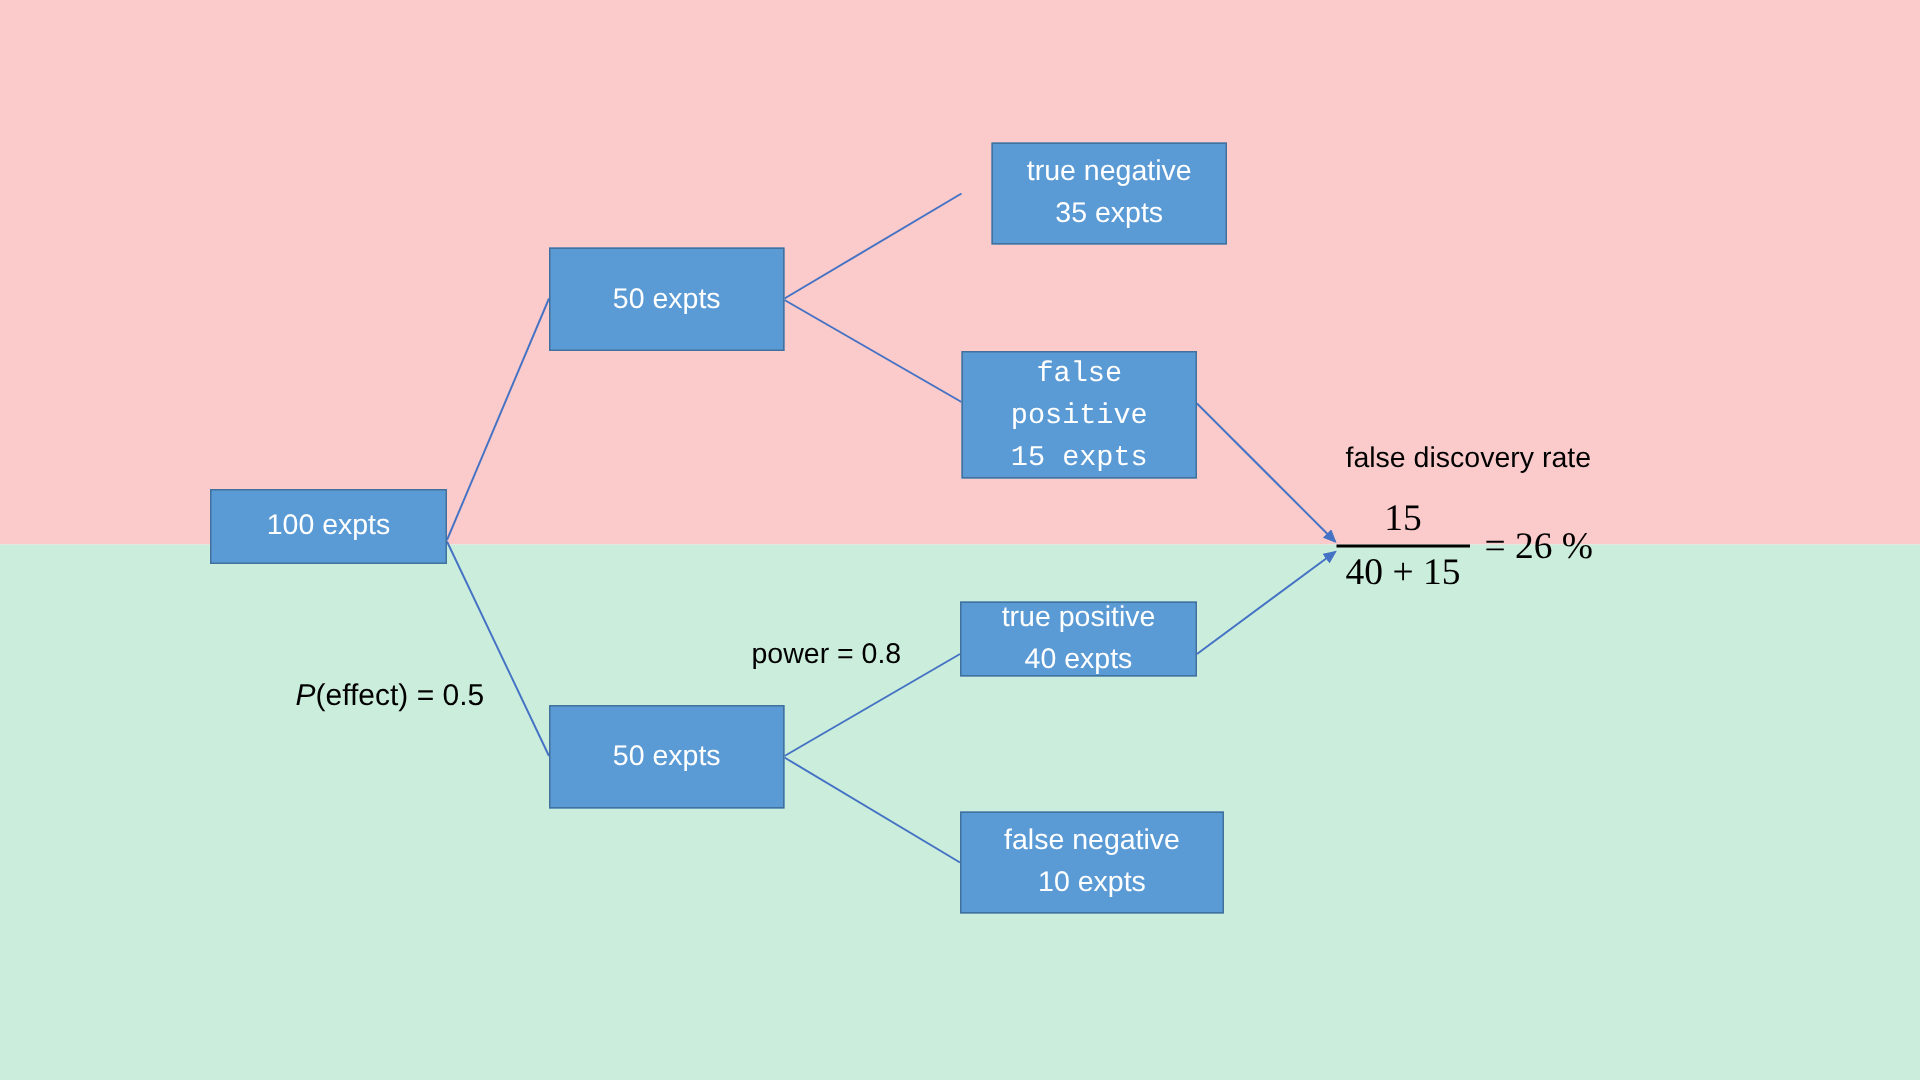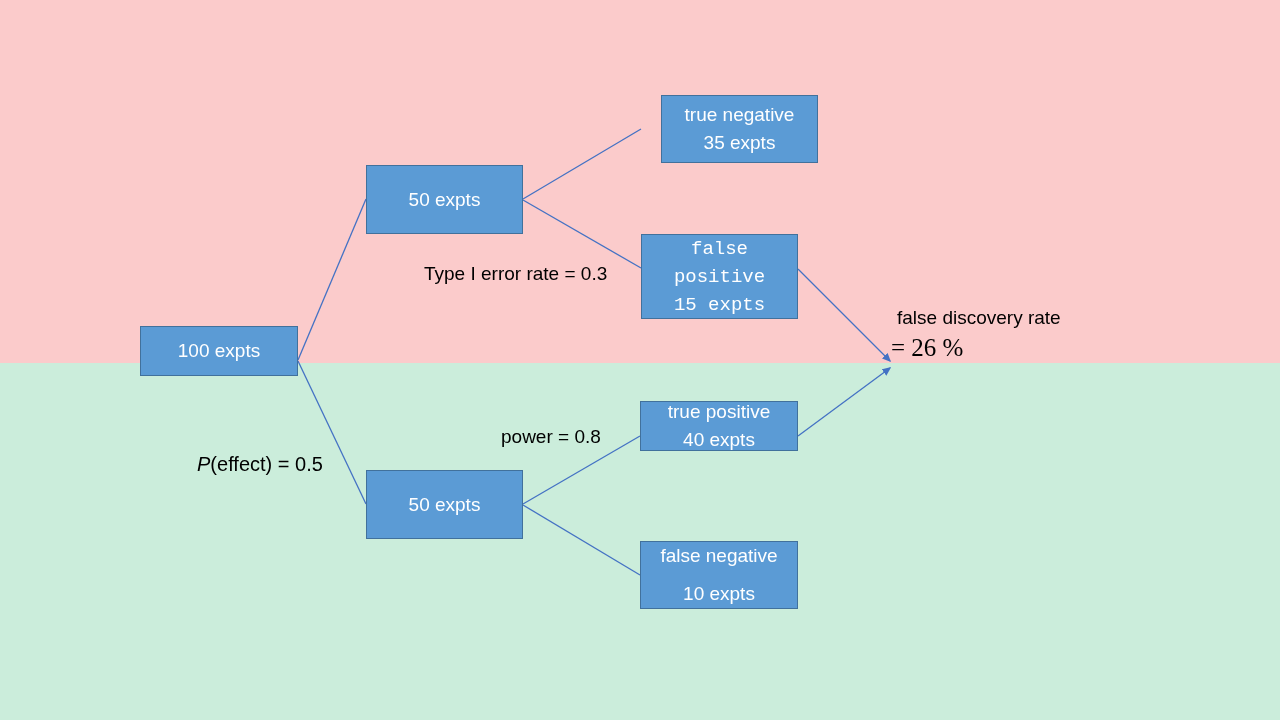--- a/index.html
+++ b/index.html
@@ -46,32 +46,32 @@
     line-height: 28px;
     box-sizing: border-box;
     text-align: center;
   }
   .node-root        { left: 140px; top: 326px; width: 158px; height: 50px; }
   .node-no-effect   { left: 366px; top: 165px; width: 157px; height: 69px; }
   .node-effect      { left: 366px; top: 470px; width: 157px; height: 69px; }
   .node-true-neg    { left: 641px; top:  95px; width: 157px; height: 68px; margin-left: 20px; }
   .node-false-pos   { left: 641px; top: 234px; width: 157px; height: 85px; font-family: Liberation Mono, monospace; }
   .node-true-pos    { left: 640px; top: 401px; width: 158px; height: 50px; }
-  .node-false-neg   { left: 640px; top: 541px; width: 158px; height: 68px; justify-content: space-between; }
+  .node-false-neg   { left: 640px; top: 541px; width: 176px; height: 68px; }
   .edge-label {
     position: absolute;
     color: #000000;
     font-size: 19px;
     white-space: nowrap;
   }
   .label-type1  { left: 424px; top: 263px; }
   .label-power  { left: 501px; top: 426px; }
   .label-peffect{ left: 197px; top: 453px; font-size: 20px; }
   .label-peffect .ital { font-style: italic; }
-  .label-fdr    { left: 897px; top: 295px; margin-top: 12px; }
+  .label-fdr    { left: 897px; top: 295px; }
   .formula {
     position: absolute;
     left: 891px; top: 332px;
     display: flex;
     align-items: center;
     gap: 10px;
     font-family: "Liberation Serif", serif;
     font-size: 25px;
     color: #000000;
   }
@@ -139,25 +139,28 @@
   <div class="node node-true-pos">
     <div>true positive</div>
     <div>40 expts</div>
   </div>
 
   <div class="node node-false-neg">
     <div>false negative</div>
     <div>10 expts</div>
   </div>
 
-  <div class="edge-label label-type1">Type I error rate = 0.3</div>
 
   <div class="edge-label label-power">power = 0.8</div>
 
   <div class="edge-label label-peffect"><span class="ital">P</span><span>(effect) = 0.5</span></div>
 
   <div class="edge-label label-fdr">false discovery rate</div>
 
   <div class="formula">
+    <div class="fraction">
+      <div class="num">15</div>
+      <div class="den">40 + 15</div>
+    </div>
     <div class="result">= 26 %</div>
   </div>
 
 </div>
 
 </body></html>

